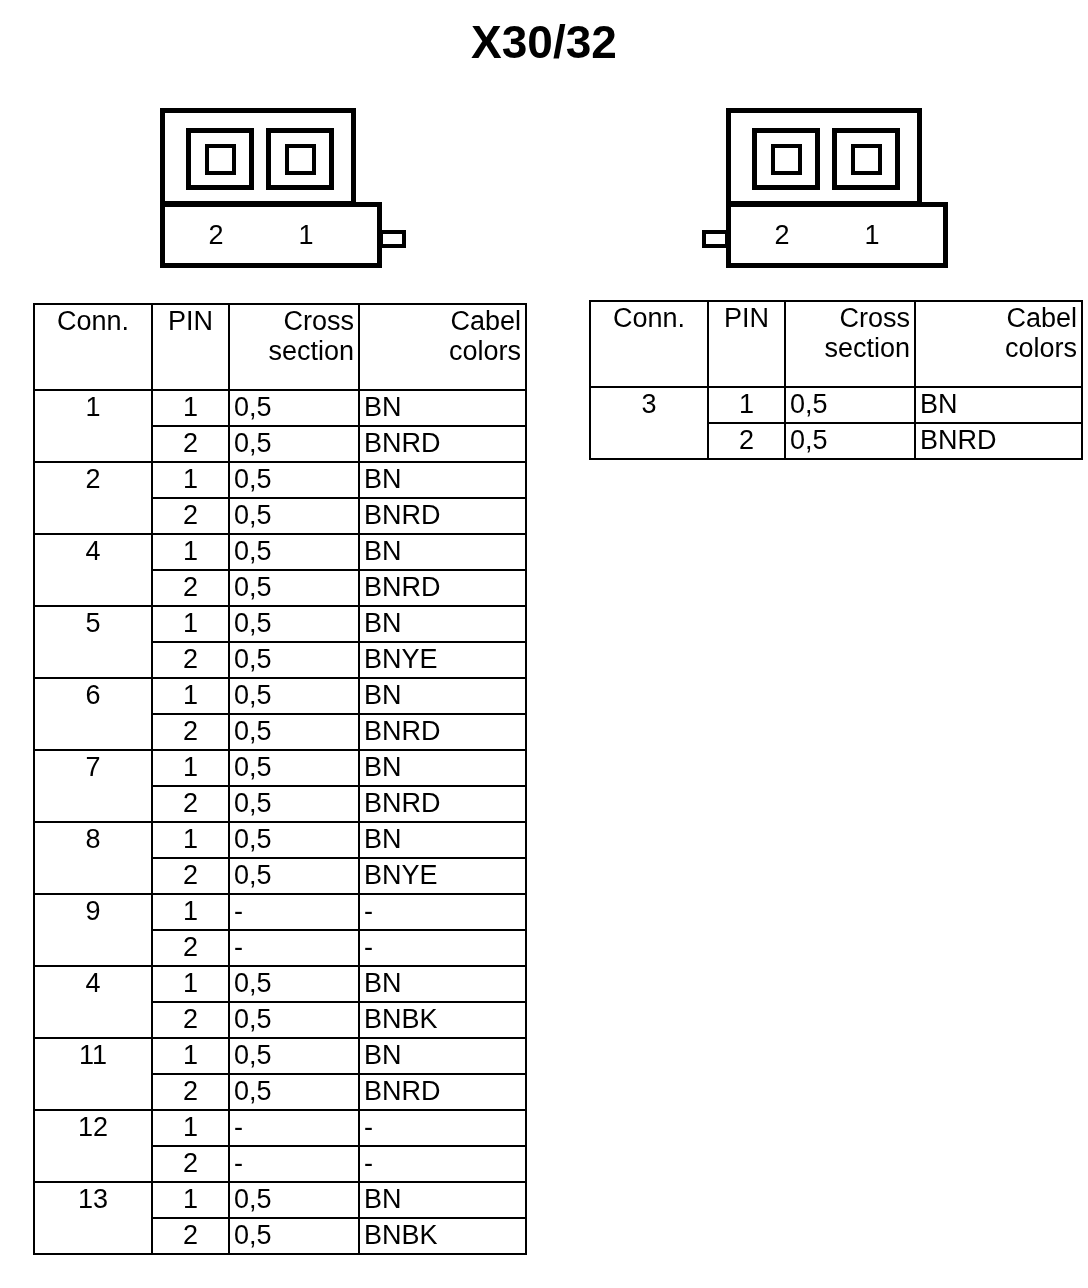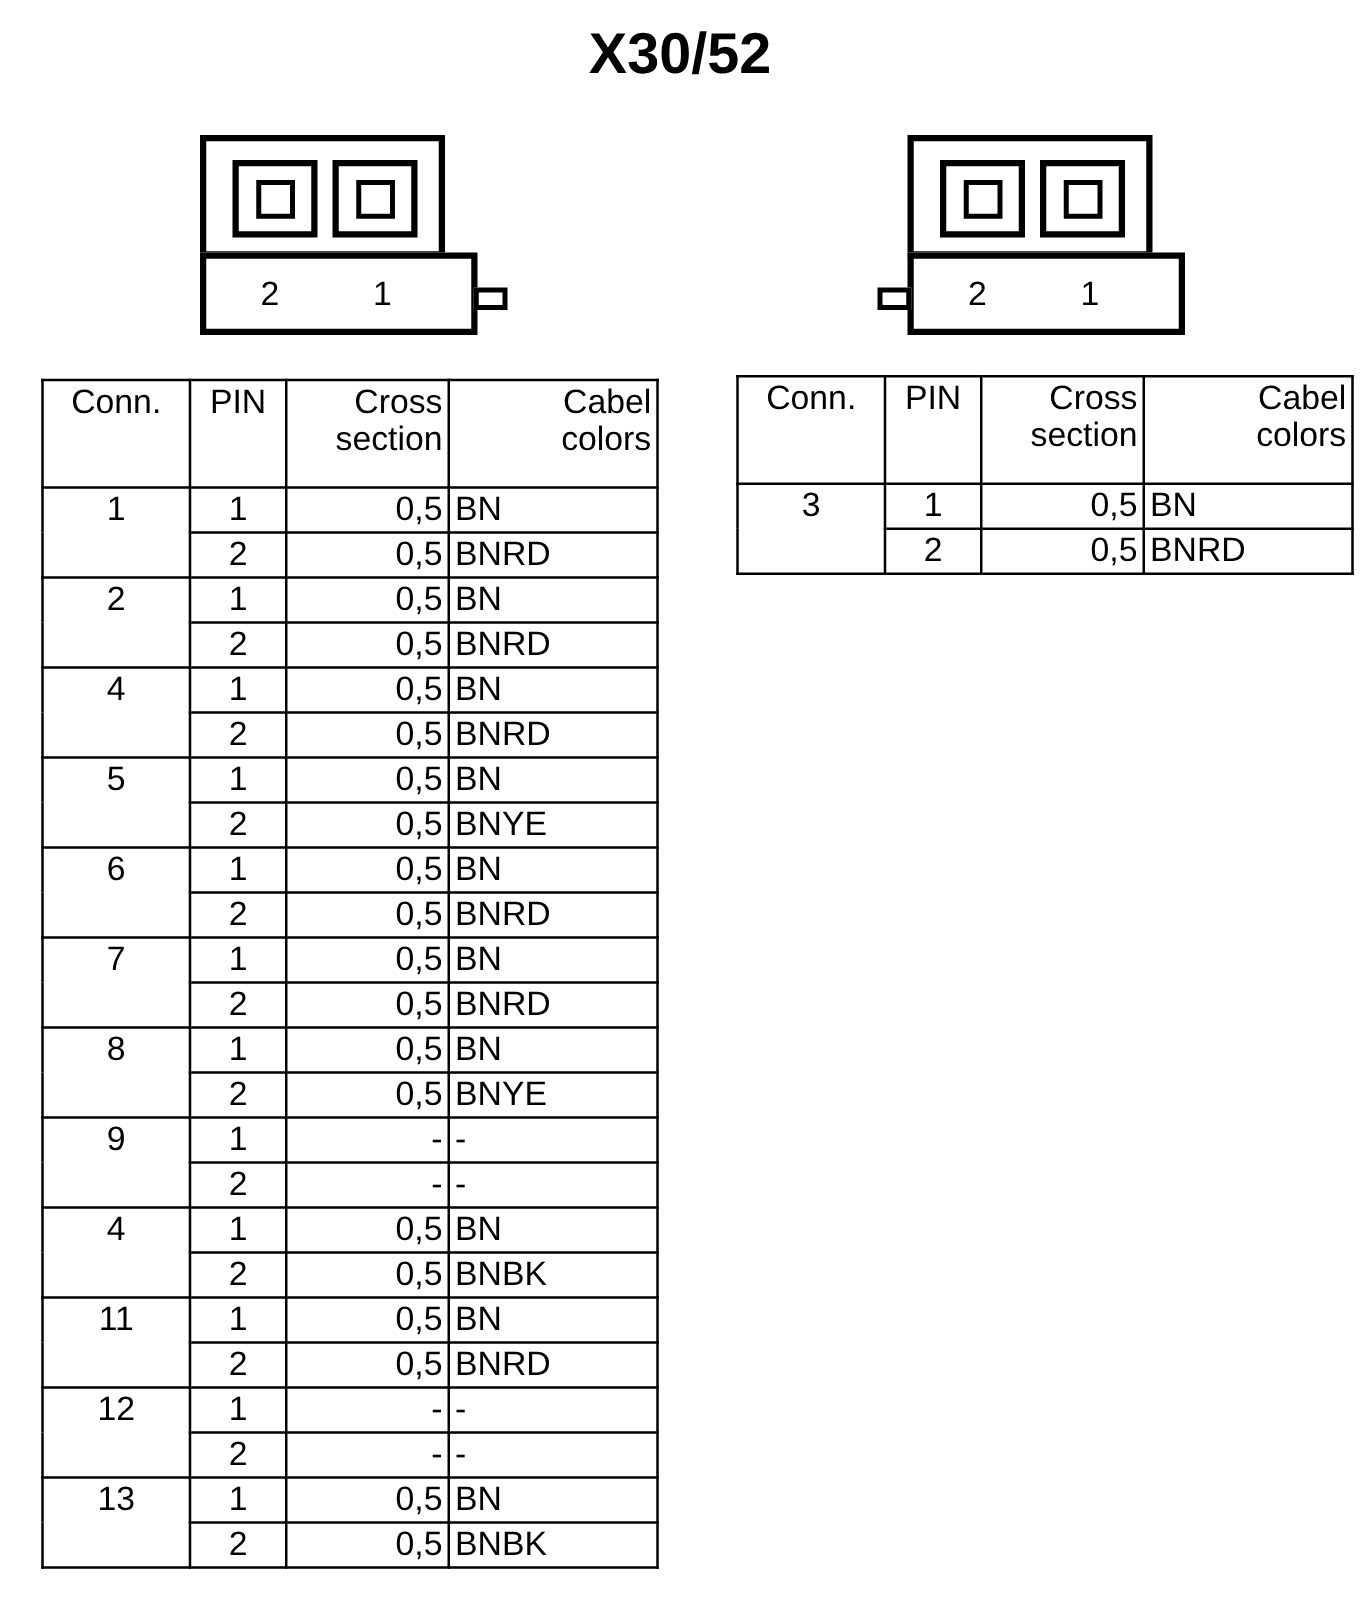--- a/index.html
+++ b/index.html
@@ -84,21 +84,21 @@
     line-height: 30px;
     font-weight: normal;
     padding: 1px 4px;
     box-sizing: border-box;
     background: #fff;
     vertical-align: top;
   }
   
   .col-conn  { width: 118px; text-align: center; }
   .col-pin   { width: 77px;  text-align: center; }
-  .col-cross { width: 130px; text-align: right; }
+  .col-cross { width: 130px; text-align: left; }
   .col-color { width: 167px; text-align: left; }
 
   .hdr-row td {
     height: 86px;
     text-align: center;
     vertical-align: top;
     border-radius: 31px;
   }
   .hdr-row td.hdr-wrap { text-align: right; }
 
@@ -107,21 +107,21 @@
     vertical-align: top;
   }
   .conn-cell {
     text-align: center;
     vertical-align: top;
   }
 </style>
 </head>
 <body>
 
-<div id="page-title">X30/52</div>
+<div id="page-title">X30/32</div>
 
 <div class="connector" style="left:160px; top:108px; width:260px; height:160px;">
 
   <div class="conn-top" style="left:0px; top:0px; width:196px; height:98px;"></div>
 
   <div class="pin-outer" style="left:26px; top:20px; width:68px; height:62px;">
     <div class="pin-inner" style="left:14px; top:11px; width:31px; height:31px;"></div>
   </div>
 
   <div class="pin-outer" style="left:106px; top:20px; width:68px; height:62px;">

